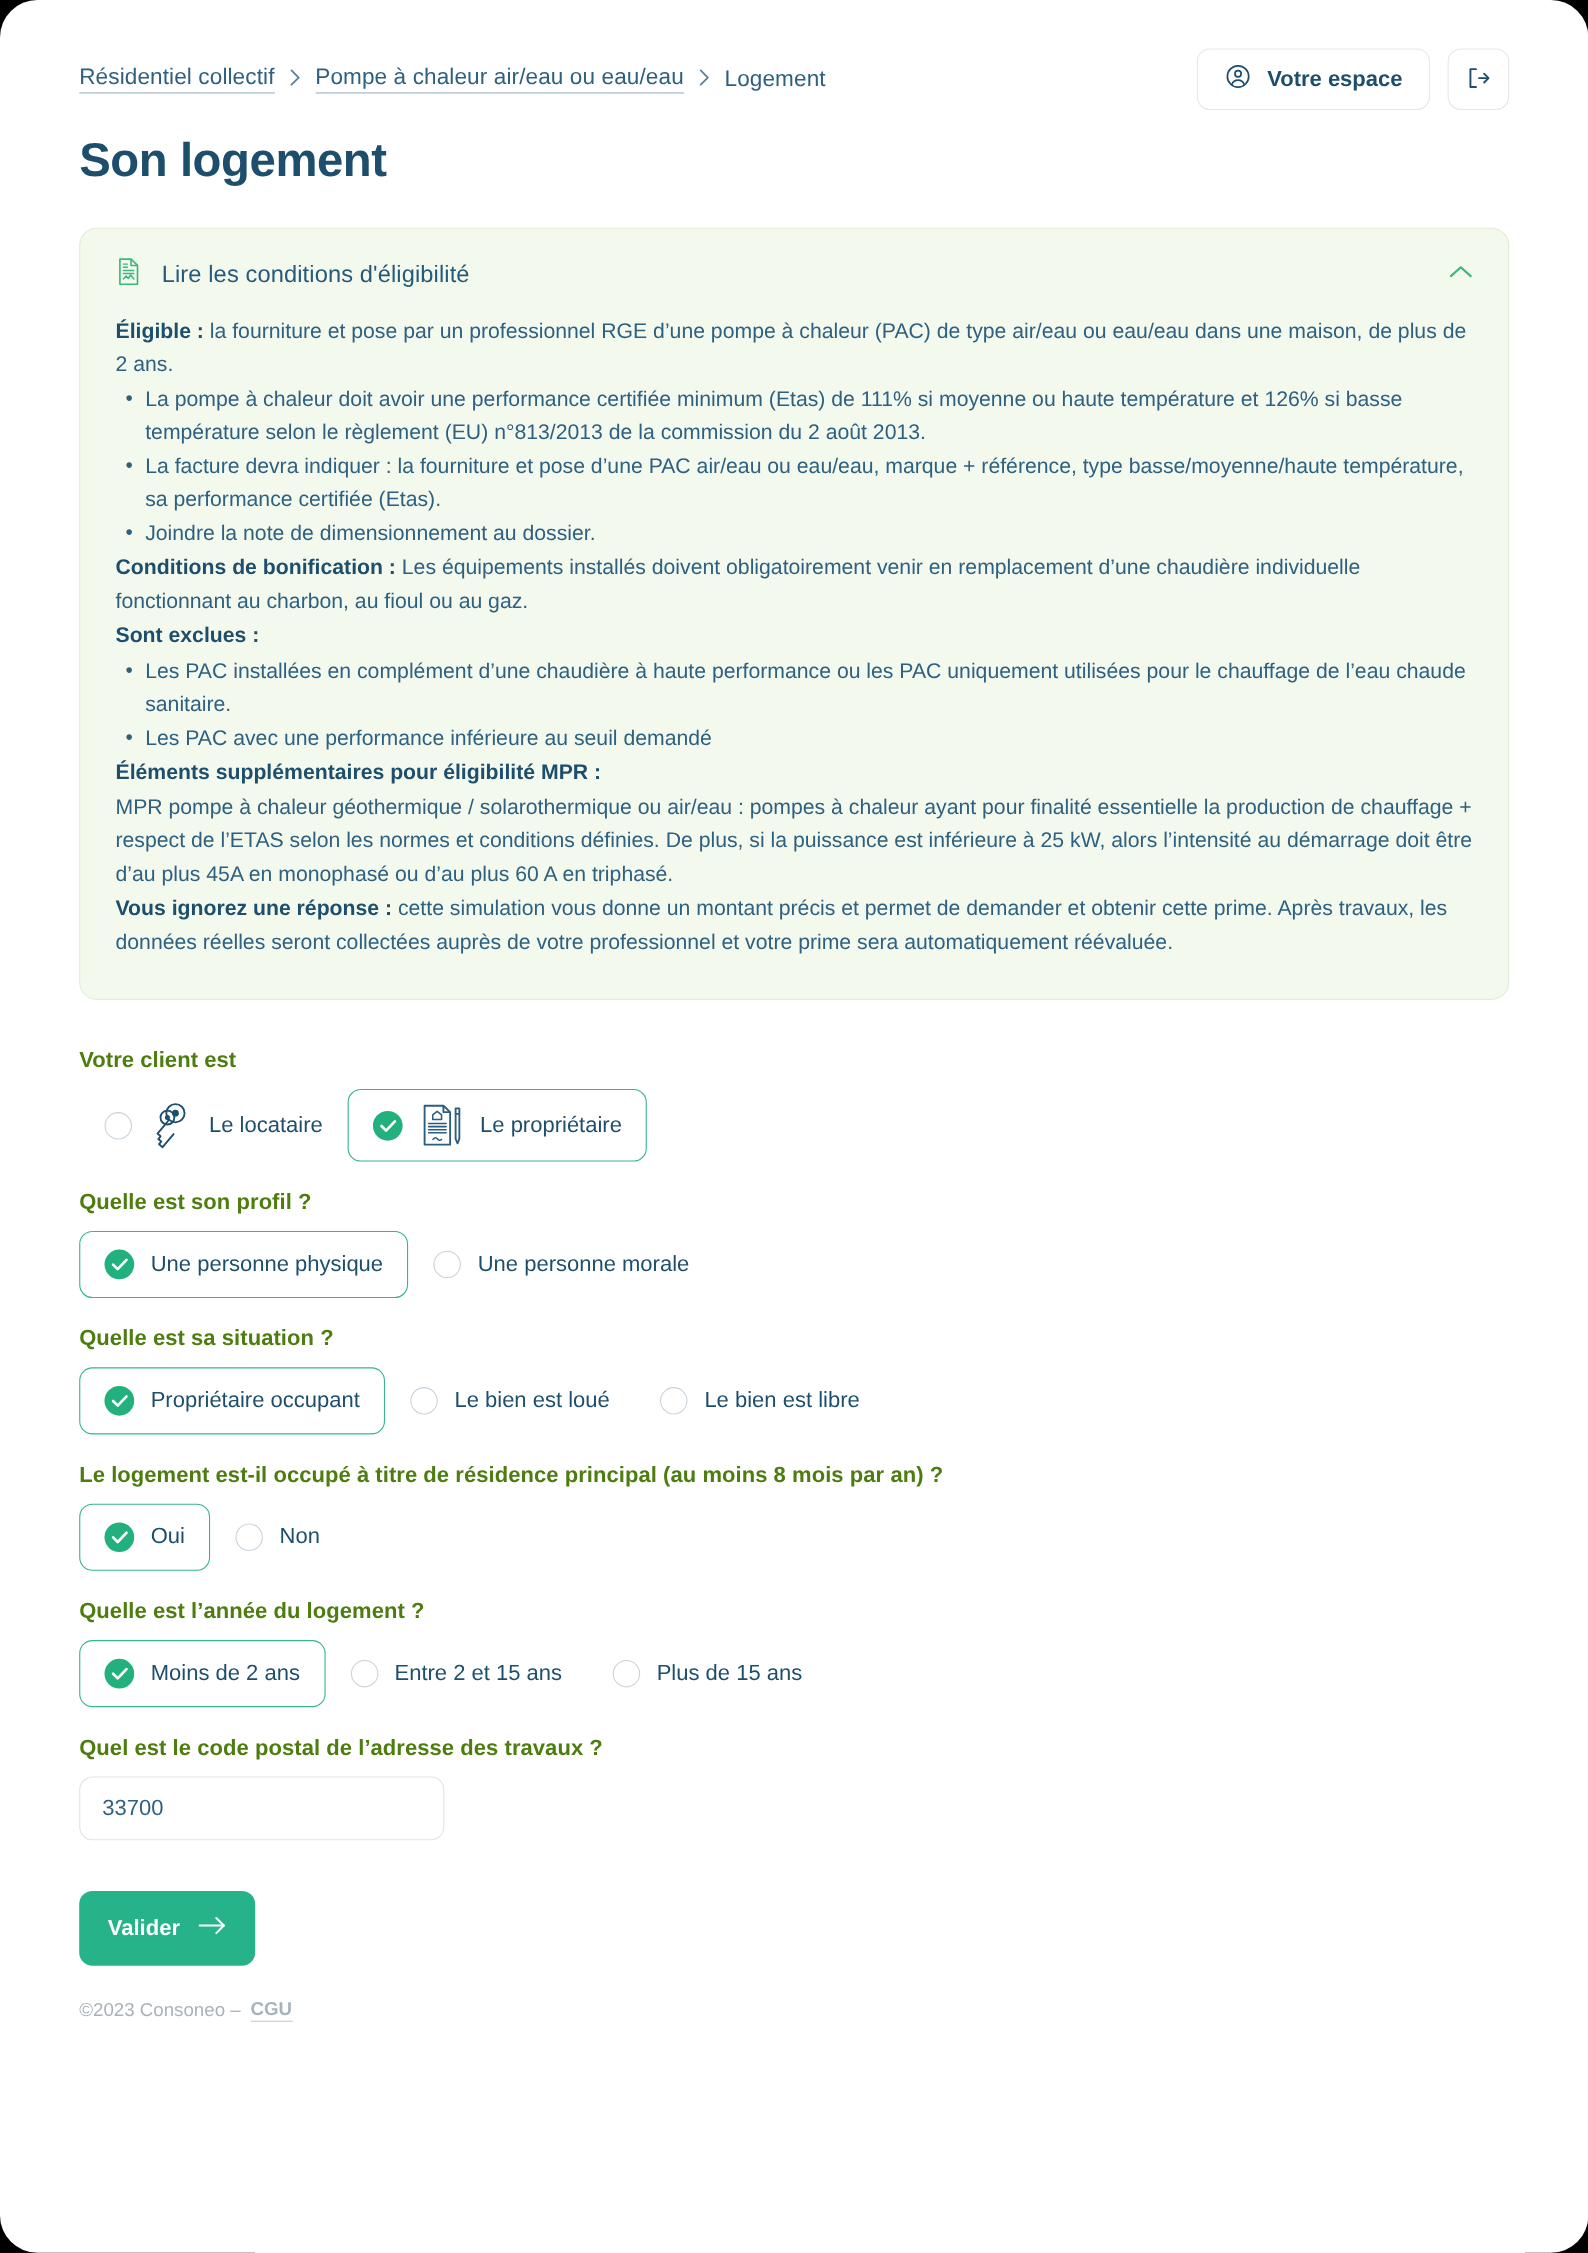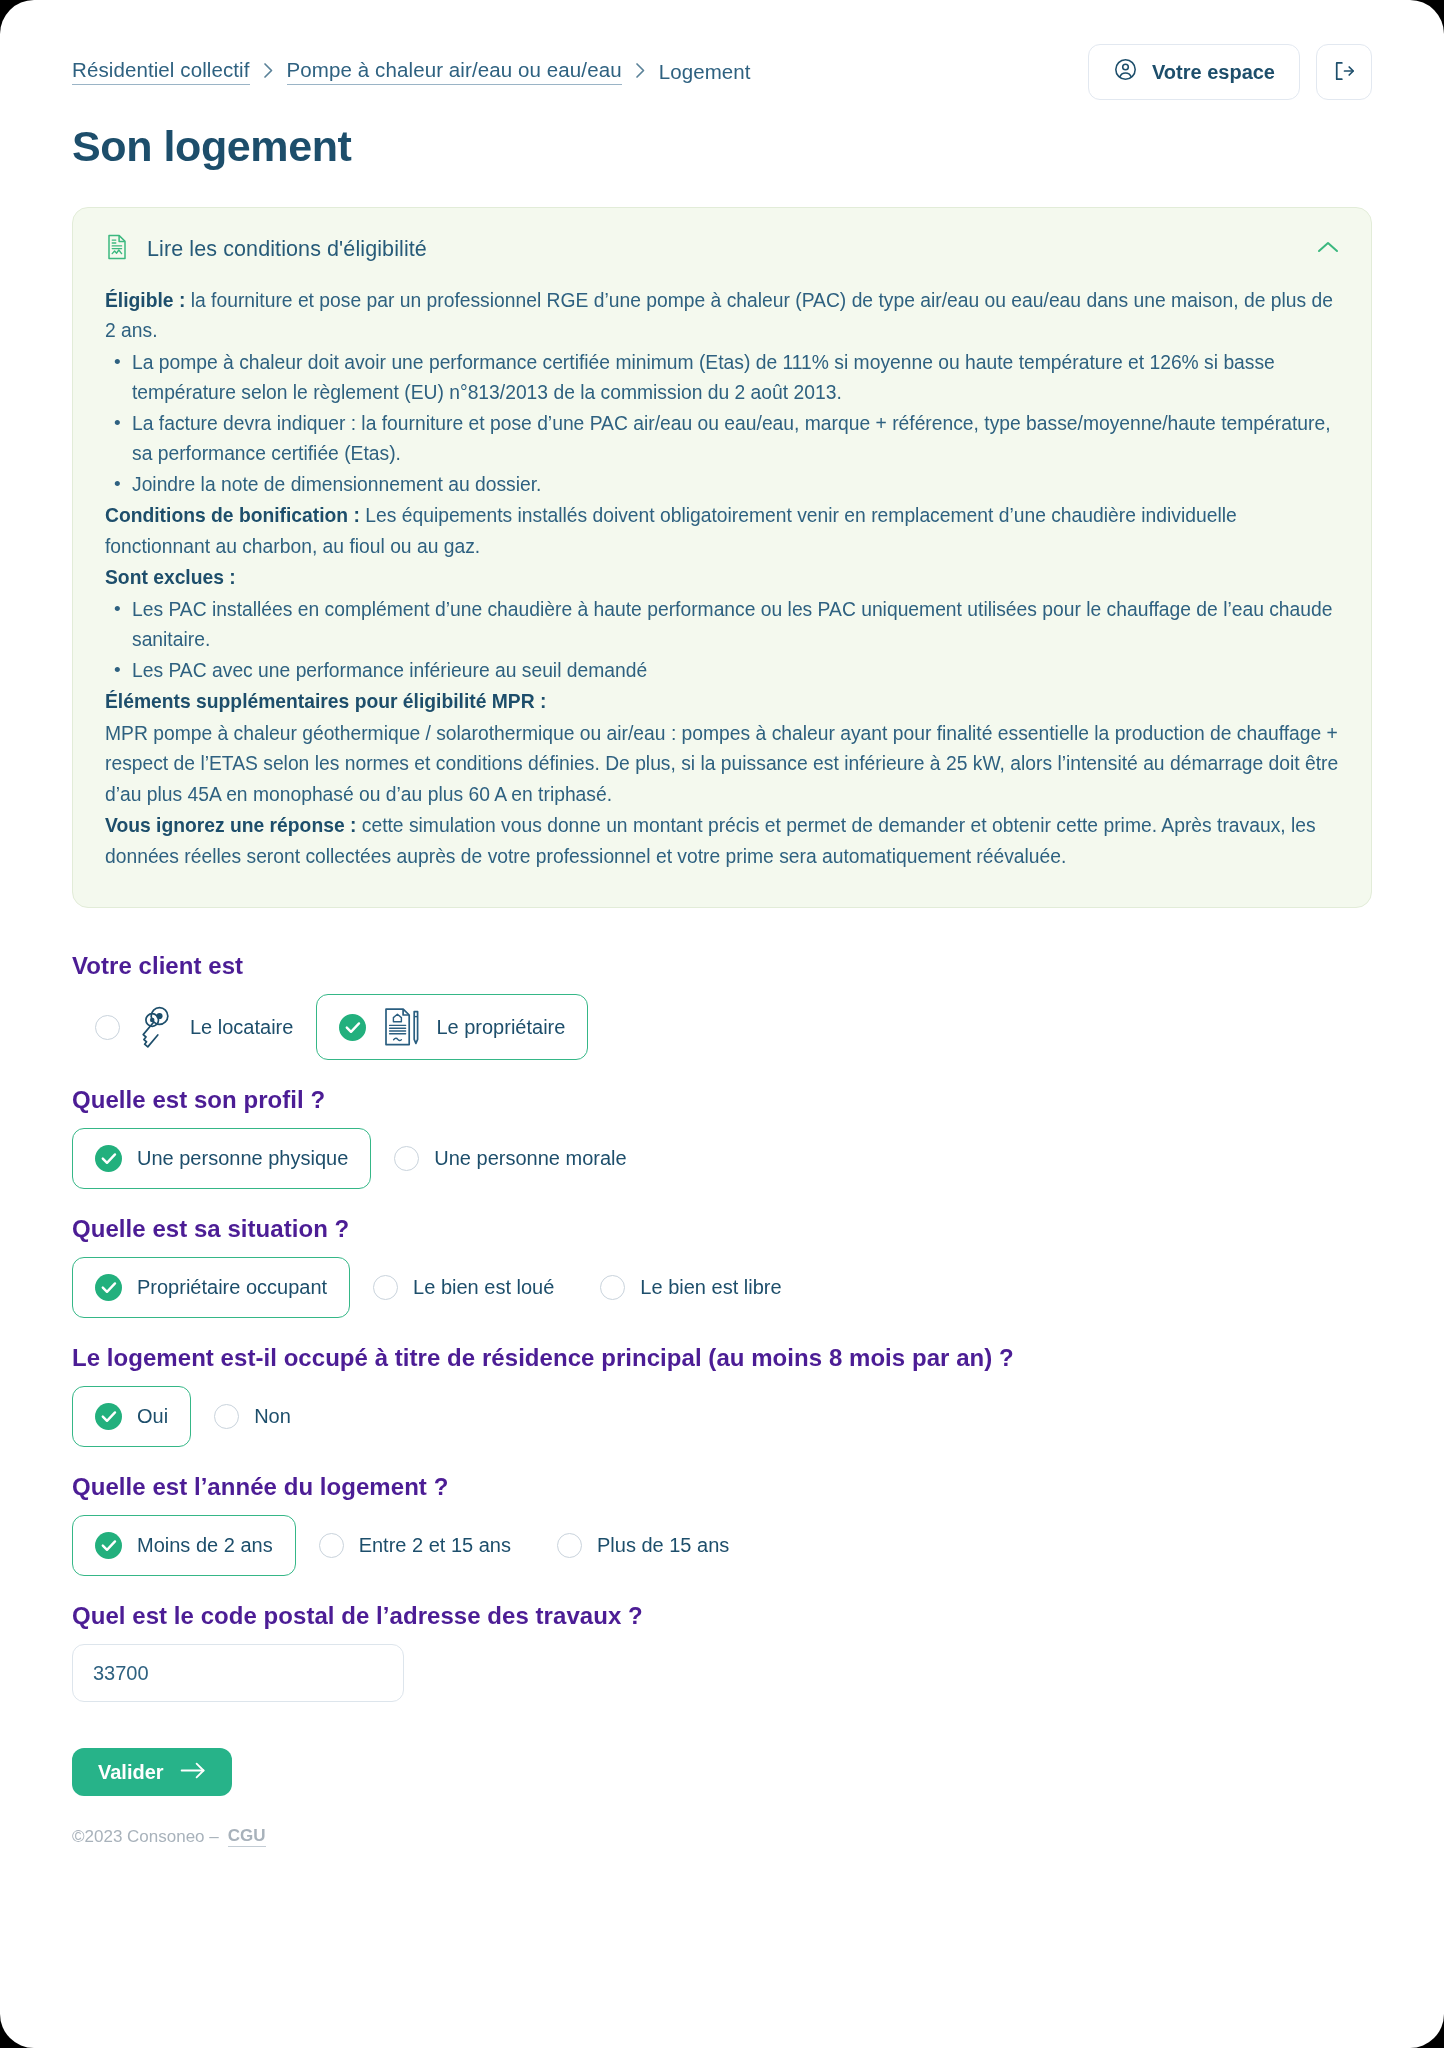--- a/index.html
+++ b/index.html
@@ -131,23 +131,23 @@
     left: 9px;
     top: -1px;
     color: #2e6180;
     font-size: 19px;
   }
 
   
   .form { margin-top: 44px; }
   .field { margin-bottom: 26px; }
   .field-label {
-    font-size: 24px;
+    font-size: 20px;
     font-weight: bold;
-    color: #4c1d95;
+    color: #4d7c0f;
     margin-bottom: 14px;
     letter-spacing: .05px;
   }
   .options { display: flex; align-items: center; flex-wrap: wrap; gap: 0px; }
 
   .opt {
     display: flex;
     align-items: center;
     gap: 15px;
     height: 61px;
@@ -195,21 +195,21 @@
     background: #fff;
   }
   .text-input::placeholder { color: #9fb3c2; }
 
   
   .submit-row { margin-top: 46px; }
   .btn-valider {
     display: inline-flex;
     align-items: center;
     gap: 16px;
-    height: 48px;
+    height: 68px;
     padding: 0 26px;
     background: #27b389;
     border: none;
     border-radius: 12px;
     color: #fff;
     font-size: 20px;
     font-weight: bold;
     font-family: "Liberation Sans", sans-serif;
     cursor: pointer;
   }

